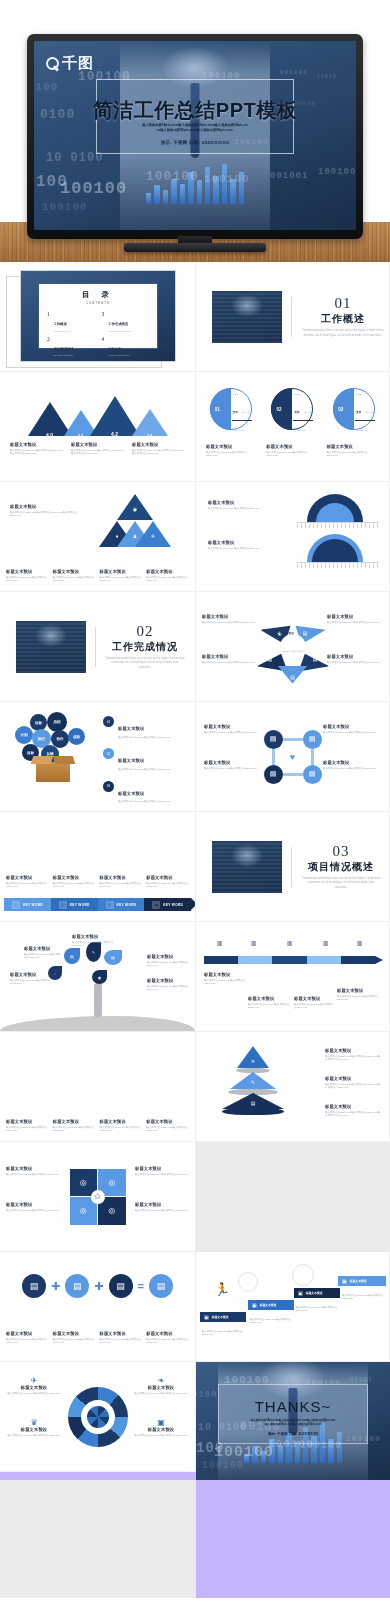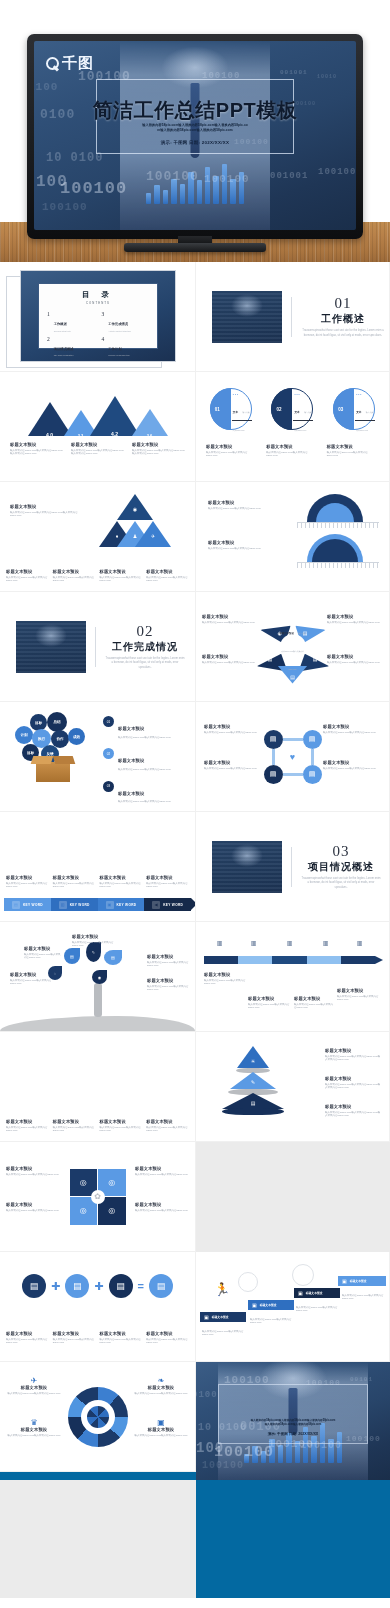--- a/index.html
+++ b/index.html
@@ -61,21 +61,21 @@
   .tv-logo .qmark:after{content:"";position:absolute;right:-2px;bottom:-1px;width:6px;height:2.5px;background:#eef4fc;transform:rotate(45deg);}
   .tv-logo .qtext{color:#f0f6ff;font-size:15px;font-weight:700;letter-spacing:1px;}
   .tv-maintitle{position:absolute; left:0; right:0; top:56px; text-align:center; color:#0f1b2e;
     font-size:20px; font-weight:700; letter-spacing:.5px; text-shadow:0 1px 2px rgba(255,255,255,.35);}
   .tv-sub{position:absolute; left:0; right:0; top:82px; text-align:center; color:#12233a;
     font-size:3.2px; line-height:1.55; font-weight:700; letter-spacing:.1px;}
   .tv-meta{position:absolute; left:0; right:0; top:99px; text-align:center; color:#10203a;
     font-size:4.4px; font-weight:700; letter-spacing:.3px;}
 
   
-  .grid{ display:grid; grid-template-columns:196px 194px; background:#0369a1; }
+  .grid{ display:grid; grid-template-columns:196px 194px; background:#c4b5fd; }
   .cell{ position:relative; background:#ffffff; border-right:1px solid #f0f0f0; border-bottom:1px solid #f0f0f0; overflow:hidden;}
   .cell.empty{ background:#ebebeb; border:none;}
   .cell.r1{ height:110px; }
   .cell.r2{ height:110px; }
   .slide{ position:absolute; inset:0; background:#fff; }
 
   
   .ph-t{ font-size:4.2px; font-weight:700; color:#2b3240; letter-spacing:.2px;}
   .ph-b{ font-size:2.5px; color:#9aa2ae; line-height:1.5; margin-top:1.5px;}
   .center{text-align:center;}
@@ -935,20 +935,21 @@
           <span style="left:2px;  top:60px; font-size:10px; opacity:.40">10 0100</span>
           <span style="left:0px;  top:78px; font-size:14px; opacity:.65">100</span>
           <span style="left:18px; top:82px; font-size:15px; opacity:.75">100100</span>
           <span style="left:72px; top:76px; font-size:11px; opacity:.50">100100</span>
           <span style="left:104px;top:78px; font-size:10px; opacity:.45">100100</span>
           <span style="left:150px;top:72px; font-size:8px;  opacity:.40">100100</span>
           <span style="left:6px;  top:98px; font-size:10px; opacity:.26">100100</span>
           <span style="left:44px; top:58px; font-size:12px; opacity:.40">00100</span>
         </div>
         <div class="thanks-box"></div>
+        <div class="thanks-t">THANKS~</div>
         <div class="thanks-s">
           <div>输入替换内容58pic.com输入替换内容58pic.com输入替换内容58pic.com</div>
           <div>输入替换内容58pic.com输入替换内容58pic.com</div>
         </div>
         <div class="thanks-m">演示: 千图网  日期: 202X/XX/XX</div>
       </div>
     </div>
 
     <div class="cell r2 empty" style="height:118px"></div>
   </div>

